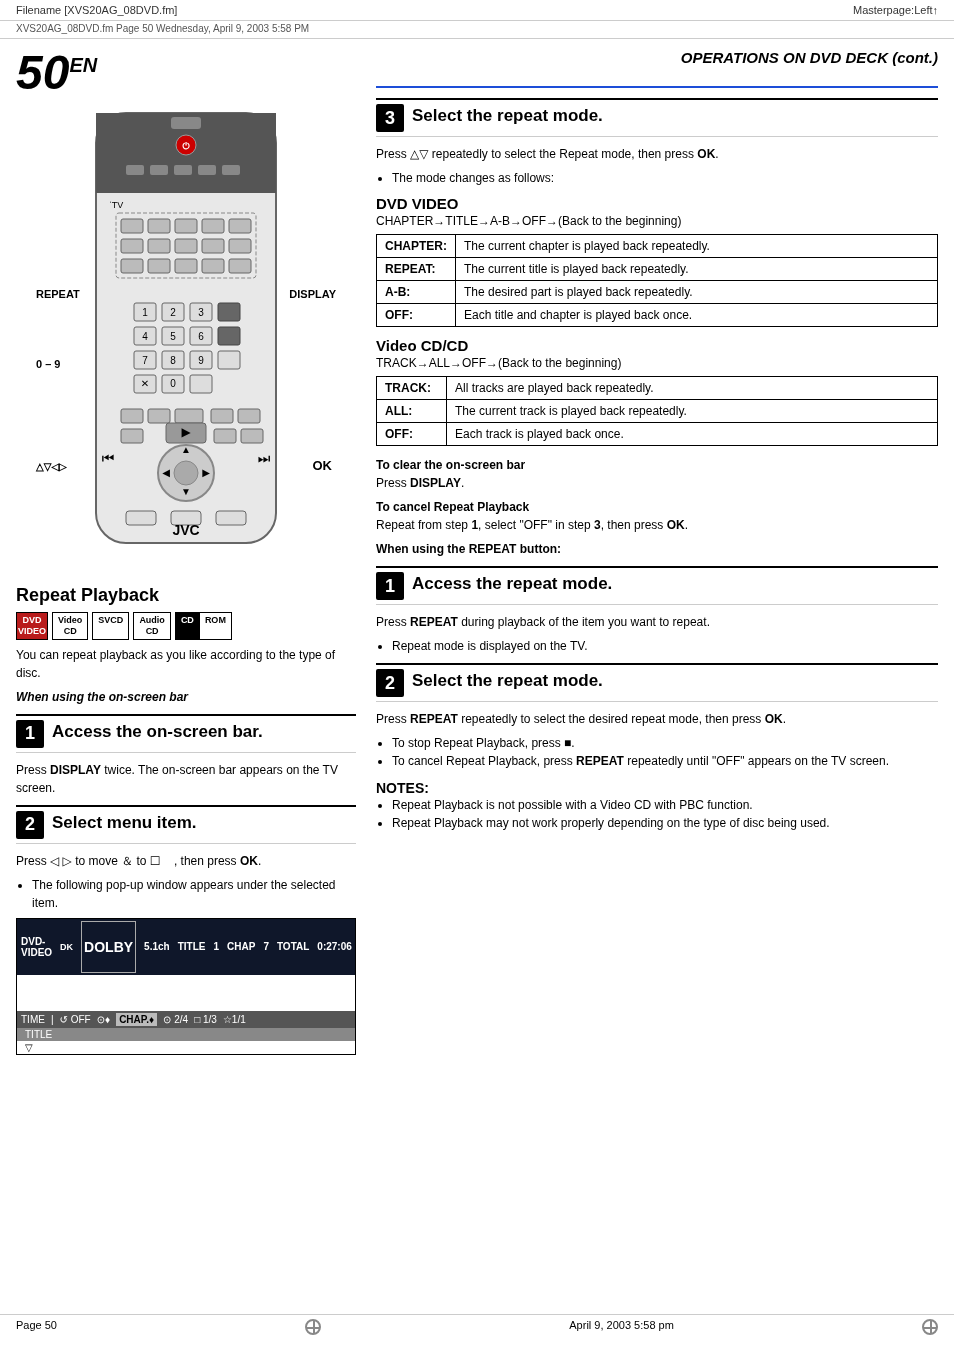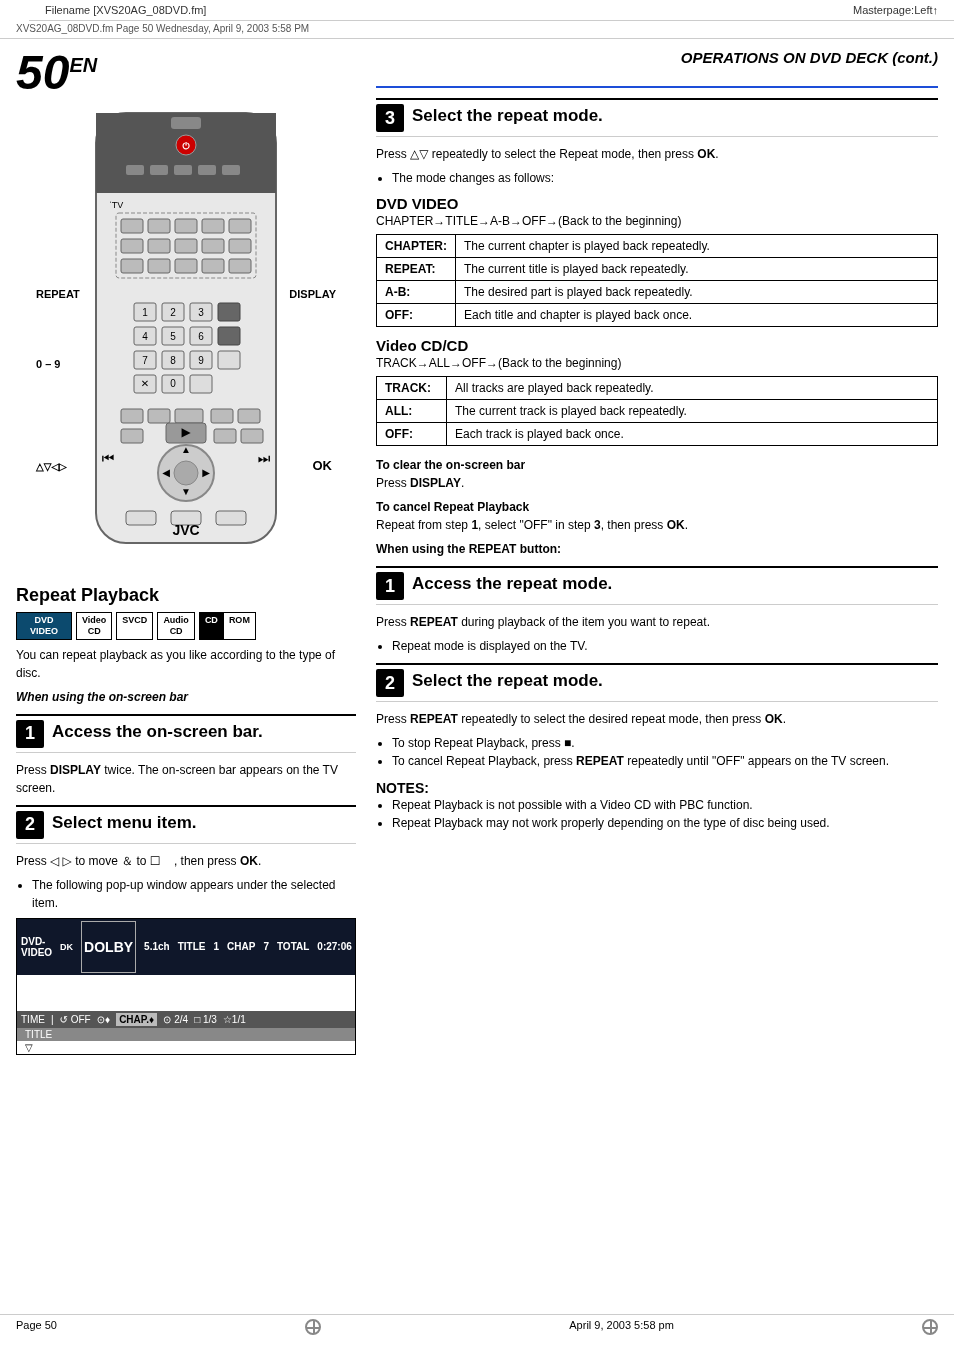--- a/index.html
+++ b/index.html
@@ -15,21 +15,20 @@
 
     
     .header-bar {
       display: flex;
       justify-content: space-between;
       align-items: center;
       padding: 4px 16px;
       border-bottom: 1px solid #ccc;
       font-size: 11px;
       color: #333;
-      margin-left: 29px;
     }
 
     
     .sub-header {
       display: flex;
       justify-content: space-between;
       align-items: center;
       padding: 2px 16px 4px 16px;
       border-bottom: 1px solid #ccc;
       font-size: 10px;
@@ -394,21 +393,21 @@
       <div class="label-repeat" style="position:absolute; left:0; top:185px; font-size:11px; font-weight:bold;">REPEAT</div>
       <div class="label-display" style="position:absolute; right:0; top:185px; font-size:11px; font-weight:bold;">DISPLAY</div>
       <div class="label-0-9" style="position:absolute; left:0; top:255px; font-size:11px; font-weight:bold;">0 – 9</div>
       <div class="label-ok" style="position:absolute; right:4px; top:355px; font-size:13px; font-weight:bold;">OK</div>
       <div class="label-arrows" style="position:absolute; left:0; top:358px; font-size:10px; font-weight:bold;">△▽◁▷</div>
     </div>
 
     <div class="section-heading">Repeat Playback</div>
 
     <div class="media-badges">
-      <div style="border:1px solid #000; background:#0c4a6e; color:#fff; padding:2px 13px; font-size:9px; font-weight:bold; line-height:1.2; text-align:center;">
+      <div style="border:1px solid #000; background:#b91c1c; color:#fff; padding:2px 1px; font-size:9px; font-weight:bold; line-height:1.2; text-align:center;">
         <div>DVD</div>
           <div>VIDEO</div>
       </div>
       <div style="border:1px solid #000; background:#fff; color:#000; padding:2px 5px; font-size:9px; font-weight:bold; line-height:1.2; text-align:center;">
         <div>Video</div>
           <div>CD</div>
       </div>
       <div style="border:1px solid #000; background:#fff; color:#000; padding:2px 5px; font-size:9px; font-weight:bold; line-height:1.2; text-align:center;">
         <div>SVCD</div>
       </div>

